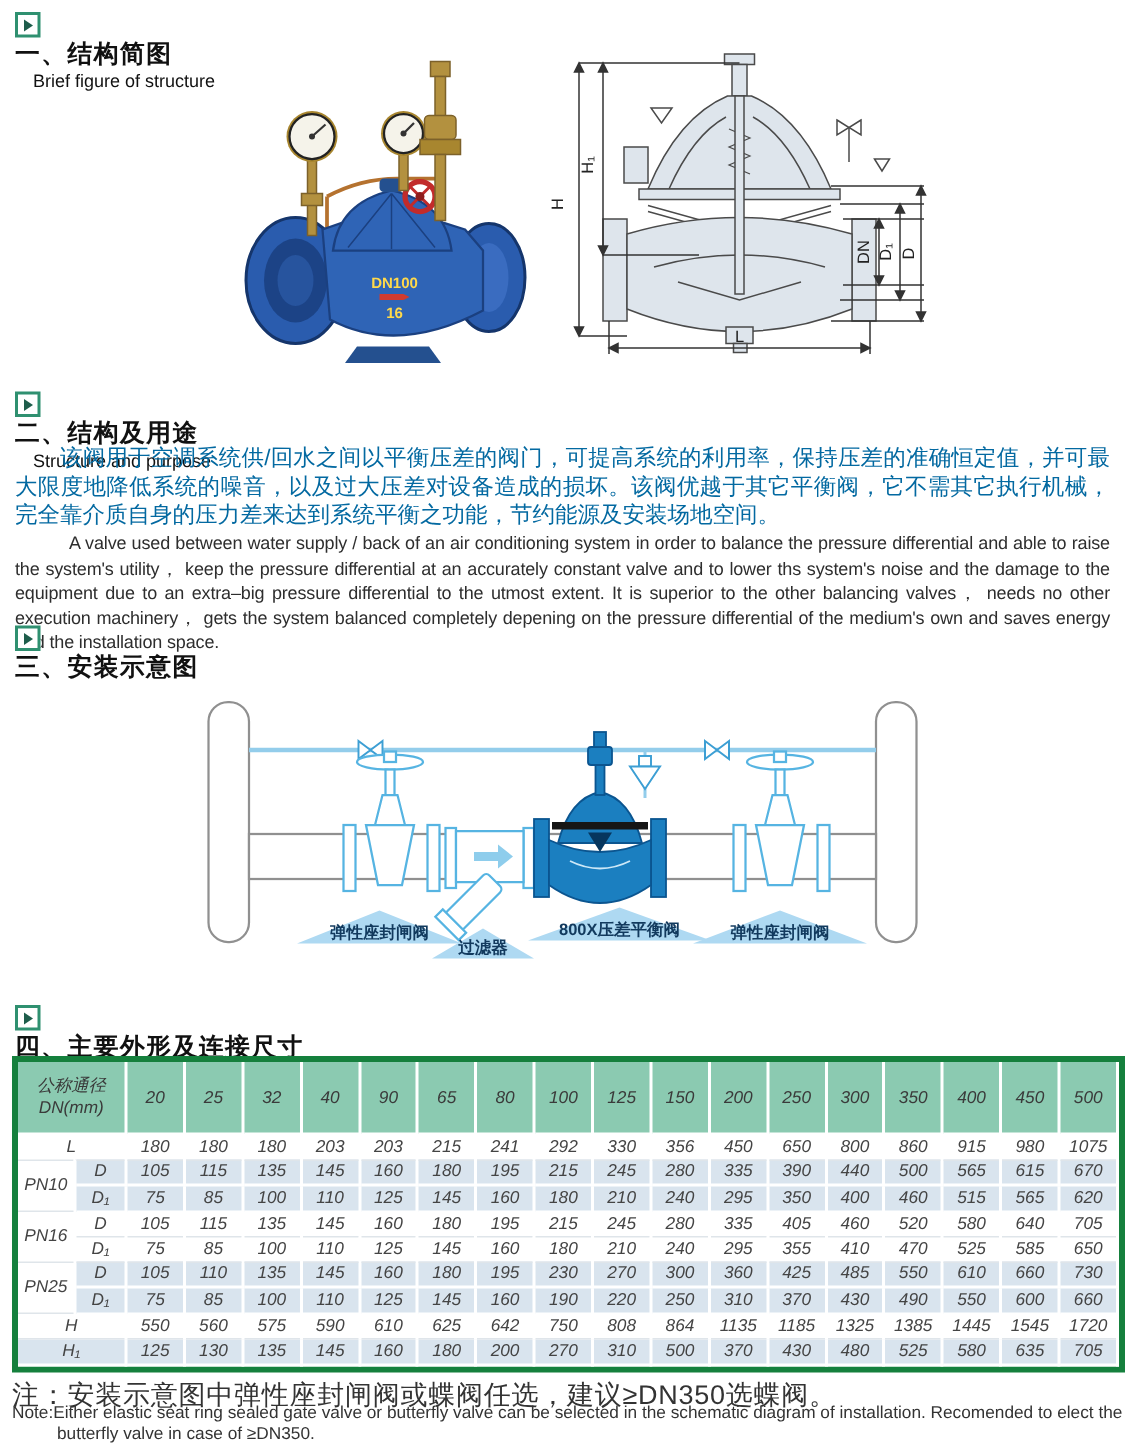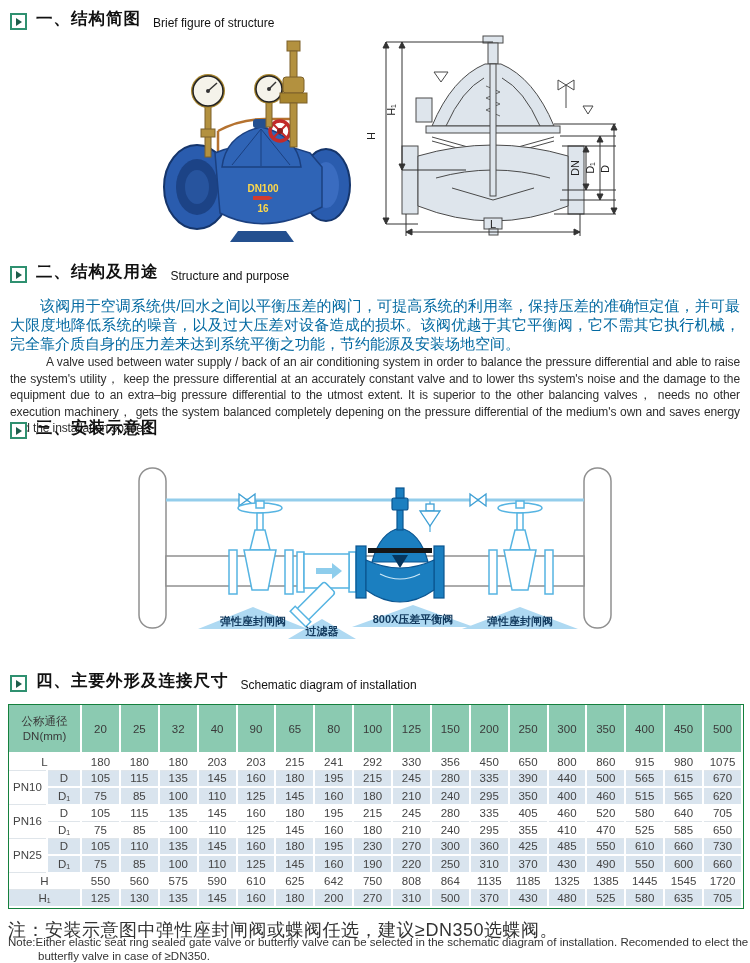--- a/index.html
+++ b/index.html
@@ -1,34 +1,34 @@
 <!DOCTYPE html>
 <html><head>
 <meta charset="utf-8">
 <style>
   html,body{margin:0;padding:0;}
   body{
     width:750px;height:963px;position:relative;background:#fff;
     font-family:"Liberation Sans","DejaVu Sans",sans-serif;color:#222;overflow:hidden;
   }
-  .sec-head{position:absolute;left:10px;display:flex;align-items:flex-end;}
+  .sec-head{position:absolute;left:10px;display:flex;align-items:flex-start;flex-direction:column;}
   .sec-icon{width:13px;height:13px;border:2px solid #2f9070;background:#fff;
     display:flex;align-items:center;justify-content:center;margin-right:9px;flex:0 0 auto;}
   .sec-icon .tri{width:0;height:0;border-top:4px solid transparent;border-bottom:4px solid transparent;
     border-left:6px solid #1e5d4b;}
   .sec-zh{font-weight:bold;font-size:16.5px;color:#111;letter-spacing:1px;}
   .sec-en{font-size:12px;color:#111;margin-left:12px;}
   .para{position:absolute;left:10px;width:730px;text-align:justify;}
   .para-zh{top:281px;font-size:15px;line-height:19px;color:#0369a1;text-indent:2em;}
   .para-en{top:342px;font-size:12px;line-height:16.5px;color:#2e2e2e;text-indent:3em;letter-spacing:-0.1px;}
   .fig{position:absolute;}
   #valve-photo{left:160px;top:35px;}
   #tech-drawing{left:362px;top:28px;}
   #install-diagram{left:0px;top:440px;}
-  .tbl-wrap{position:absolute;left:8px;top:704px;width:734px;border:1px solid #15803d;}
+  .tbl-wrap{position:absolute;left:8px;top:704px;width:734px;border:4px solid #15803d;font-style:italic;}
   table{border-collapse:collapse;table-layout:fixed;width:734px;font-size:11.5px;color:#444;}
   col.c-group{width:38px;}col.c-label{width:34px;}
   thead th{background:#8bcab1;color:#3a3a3a;font-weight:normal;height:45px;
     border-right:2px solid #fff;border-bottom:2px solid #fff;font-size:11.5px;}
   thead th.corner div{line-height:15px;}
   tbody th,tbody td{height:15.5px;text-align:center;font-weight:normal;padding:0;
     border-right:2px solid #fff;font-size:11.5px;}
   tr.tint td,tr.tint th.rowlabel{background:#d9e4ee;border-bottom:2px solid #fff;}
   tr.plain td,tr.plain th.rowlabel{background:#fff;border-bottom:1px solid #dfe5ea;}
   th.group{background:#fff;border-bottom:1px solid #dfe5ea;color:#444;}

